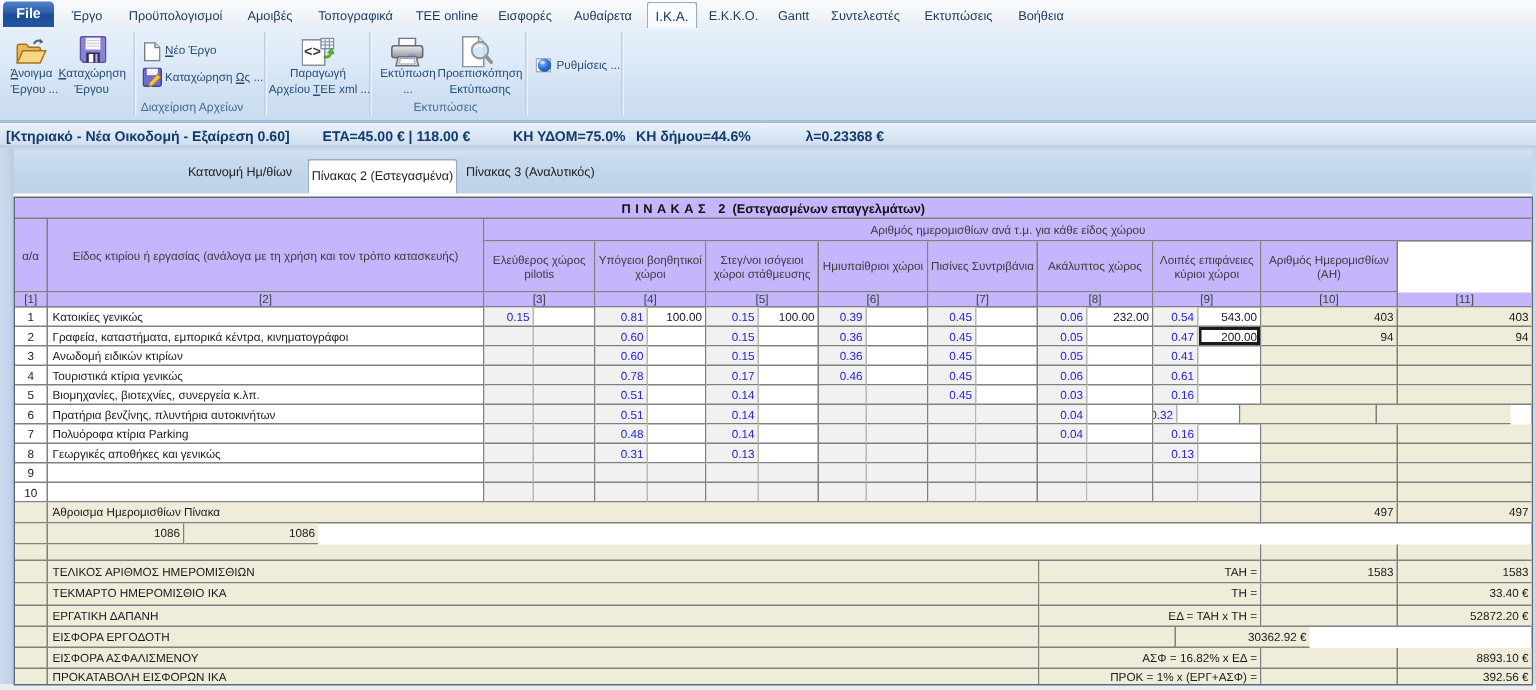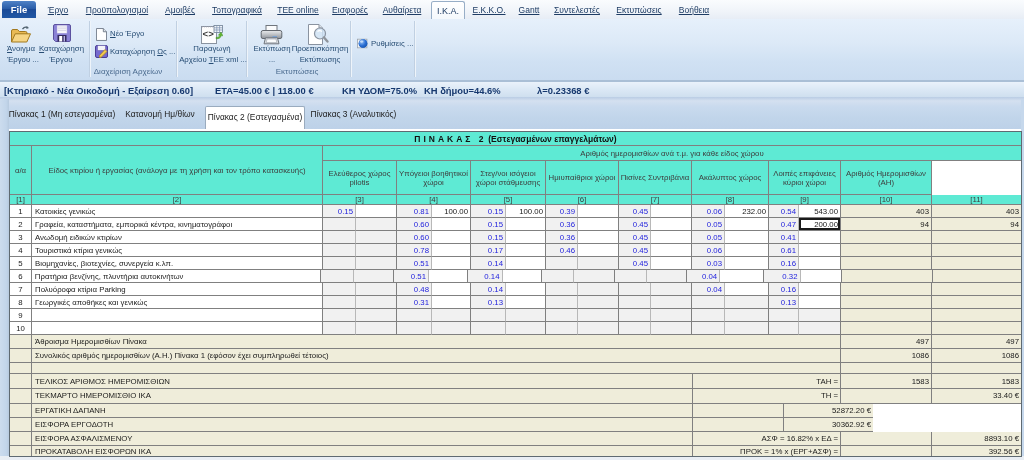--- a/index.html
+++ b/index.html
@@ -3,21 +3,21 @@
 <meta charset="utf-8">
 <style>
 * { margin:0; padding:0; box-sizing:border-box; }
 html,body { width:1024px; height:460px; overflow:hidden; }
 body { font-family:"Liberation Sans", sans-serif; background:#fff; position:relative; }
 #app { position:absolute; left:0; top:0; width:1024px; height:460px; }
 
 
 #rtabs { position:absolute; left:0; top:0; width:1024px; height:19px;
   background:linear-gradient(180deg,#fafcfe 0%,#f0f4f9 60%,#e7edf5 100%); }
-#rtabs .rt { position:absolute; top:4px; height:13px; line-height:13px; font-size:8.5px; color:#1e3c64; transform:translateX(-50%); white-space:nowrap;text-decoration:underline; }
+#rtabs .rt { position:absolute; top:4px; height:13px; line-height:13px; font-size:8.5px; color:#1e3c64; transform:translateX(-50%); white-space:nowrap; }
 #filetab { position:absolute; left:2px; top:1px; width:34px; height:17px; border-radius:3px 3px 0 0;
   background:linear-gradient(180deg,#4f82c6 0%,#2a5da8 45%,#1c4b97 50%,#2057a4 100%);
   color:#fff; font-size:9.5px; font-weight:bold; text-align:center; line-height:17px; }
 #ikatab { position:absolute; left:431px; top:1px; width:34px; height:18px; box-shadow:0 0 0 0 #fff;
   border:1px solid #97aec7; border-bottom:none; border-radius:2.5px 2.5px 0 0;
   background:linear-gradient(180deg,#ffffff 0%,#f4f8fc 100%); }
 #ikatab span { position:absolute; left:0; right:0; top:3.5px; text-align:center; font-size:9px; color:#1e3c64; }
 
 
 #ribbon { position:absolute; left:0; top:19px; width:1024px; height:61px;
@@ -46,21 +46,21 @@
 #lstrip { position:absolute; left:0; top:99px; width:9px; height:357px; background:linear-gradient(90deg,#ccdcee 0%,#c2d5ea 70%,#b7cadf 100%); }
 #rstrip { position:absolute; left:1021px; top:99px; width:3px; height:357px; background:#c6d8ec; }
 #bstrip { position:absolute; left:0; top:456px; width:1024px; height:4px; background:#e9eef4; }
 
 
 #tbl { position:absolute; left:9px; top:131px; width:1013px; height:326px; border:1px solid #5f6a72; background:#fff; font-size:7.8px; color:#1a1a1a; }
 .row { position:relative; display:flex; width:1011px; }
 .c { position:relative; height:100%; border-right:1px solid #808080; border-bottom:1px solid #808080; overflow:hidden; white-space:nowrap; }
 .c.lt { border-right-color:#b8b8b8; }
 .c.nr { border-right:none; }
-.hd { background:#5eead4; color:#3d3d3d; }
+.hd { background:#c4b5fd; color:#3d3d3d; }
 .gray { background:#f1f1f1; }
 .beige { background:#efedda; }
 .num { text-align:right; padding-right:2px; }
 .blue { color:#2323dd; }
 .vc { display:flex; align-items:center; justify-content:center; text-align:center; }
 .vcl { display:flex; align-items:center; }
 .vcr { display:flex; align-items:center; justify-content:flex-end; }
 .sel { box-shadow:inset 0 0 0 2px #1a1a1a; }
 #dataRows .row:last-child .c { border-bottom:none; }
 </style>
@@ -187,21 +187,20 @@
 
   <div id="statusbar">
     <span style="left:4px">[Κτηριακό - Νέα Οικοδομή - Εξαίρεση 0.60]</span>
     <span style="left:215px">ΕΤΑ=45.00 € | 118.00 €</span>
     <span style="left:342px">ΚΗ ΥΔΟΜ=75.0%</span>
     <span style="left:424px">ΚΗ δήμου=44.6%</span>
     <span style="left:537px">λ=0.23368 €</span>
   </div>
 
   <div id="pstrip">
-    <span class="pt" style="left:5px; width:114px">Πίνακας 1 (Μη εστεγασμένα)</span>
     <span class="pt" style="left:119px; width:82px">Κατανομή Ημ/θίων</span>
     <span class="pt" style="left:305px; width:97px">Πίνακας 3 (Αναλυτικός)</span>
     <div id="pt-sel">Πίνακας 2 (Εστεγασμένα)</div>
   </div>
 
   <div id="lstrip"></div>
   <div id="rstrip"></div>
   <div id="bstrip"></div>
 
   <div id="tbl">
@@ -536,21 +535,21 @@
           </div>
           <div class="c num vcr gray" style="width:41px">
             <span></span>
           </div>
           <div class="c lt num blue vcr gray" style="width:33px">
             <span>0.04</span>
           </div>
           <div class="c num vcr" style="width:44px">
             <span></span>
           </div>
-          <div class="c lt num blue vcr gray" style="width:37px">
+          <div class="c lt num blue vcr gray" style="width:16px">
             <span>0.32</span>
           </div>
           <div class="c num vcr" style="width:42px">
             <span></span>
           </div>
           <div class="c num beige vcr" style="width:91px">
             <span></span>
           </div>
           <div class="c nr num beige vcr" style="width:89px">
             <span></span>
@@ -769,21 +768,20 @@
           <div class="c beige vcl" style="width:809px; padding-left:3px">Άθροισμα Ημερομισθίων Πίνακα</div>
           <div class="c beige num vcr" style="width:91px">
             <span>497</span>
           </div>
           <div class="c nr beige num vcr" style="width:89px">
             <span>497</span>
           </div>
         </div>
         <div class="row" style="height:14px">
           <div class="c beige" style="width:22px"></div>
-          <div class="c beige vcl" style="width:809px; padding-left:3px">Συνολικός αριθμός ημερομισθίων (Α.Η.) Πίνακα 1 (εφόσον έχει συμπληρωθεί τέτοιος)</div>
           <div class="c beige num vcr" style="width:91px">
             <span>1086</span>
           </div>
           <div class="c nr beige num vcr" style="width:89px">
             <span>1086</span>
           </div>
         </div>
         <div class="row" style="height:11px">
           <div class="c beige" style="width:22px"></div>
           <div class="c beige vcl" style="width:809px; padding-left:3px"></div>
@@ -816,20 +814,23 @@
           <div class="c beige num vcr" style="width:91px">
             <span></span>
           </div>
           <div class="c nr beige num vcr" style="width:89px">
             <span>33.40 €</span>
           </div>
         </div>
         <div class="row" style="height:14px">
           <div class="c beige" style="width:22px"></div>
           <div class="c beige vcl" style="width:661px; padding-left:3px">ΕΡΓΑΤΙΚΗ ΔΑΠΑΝΗ</div>
+          <div class="c beige num vcr" style="width:148px">
+            <span>ΕΔ = ΤΑΗ x ΤΗ =</span>
+          </div>
           <div class="c beige num vcr" style="width:91px">
             <span></span>
           </div>
           <div class="c nr beige num vcr" style="width:89px">
             <span>52872.20 €</span>
           </div>
         </div>
         <div class="row" style="height:14px">
           <div class="c beige" style="width:22px"></div>
           <div class="c beige vcl" style="width:661px; padding-left:3px">ΕΙΣΦΟΡΑ ΕΡΓΟΔΟΤΗ</div>

